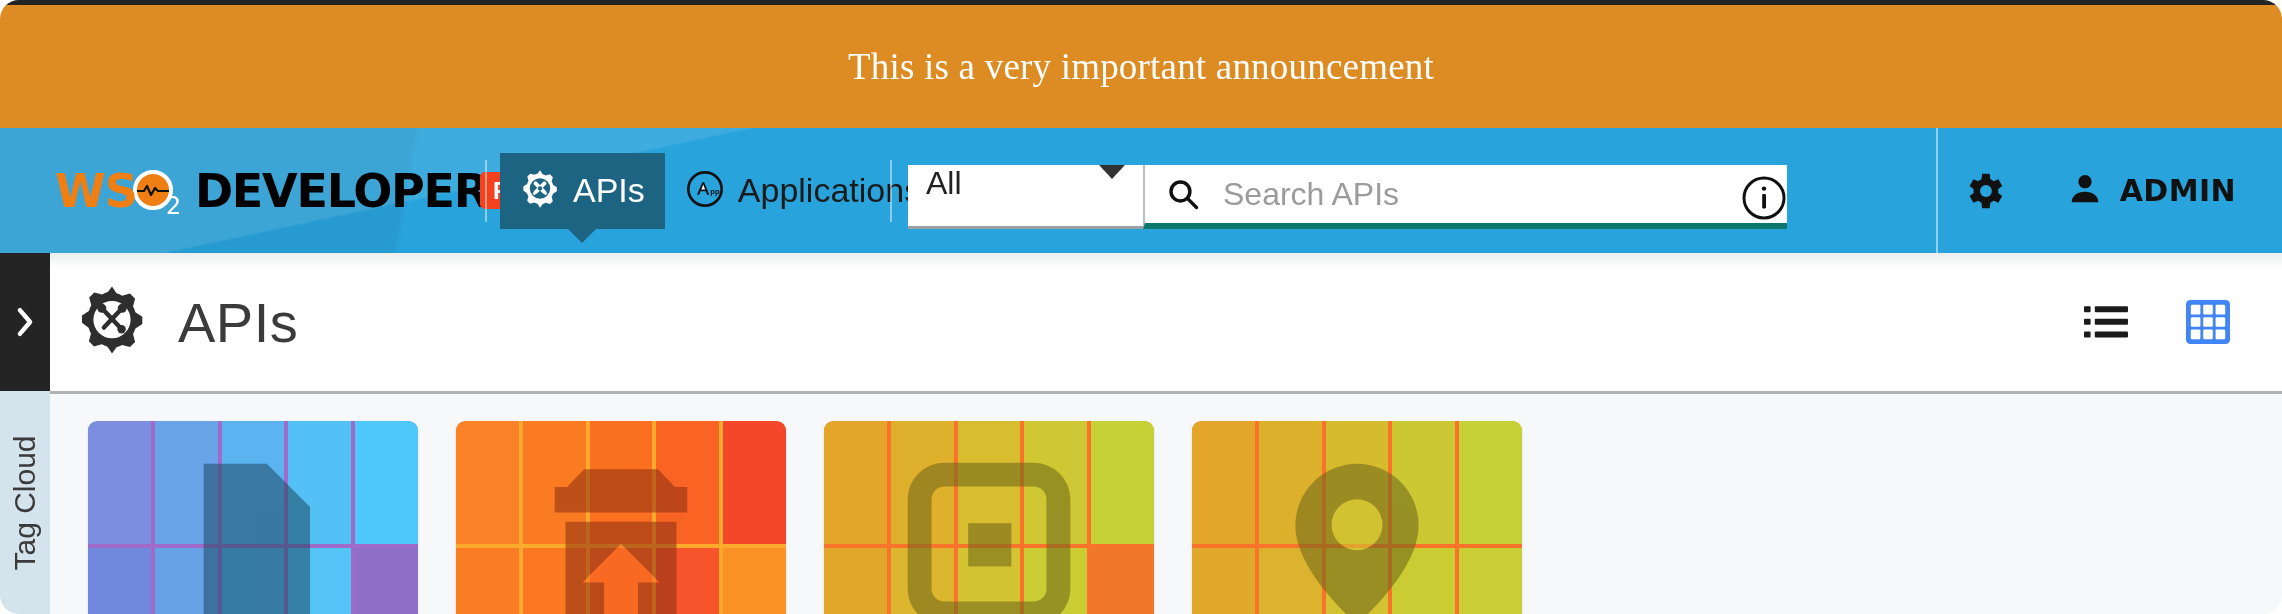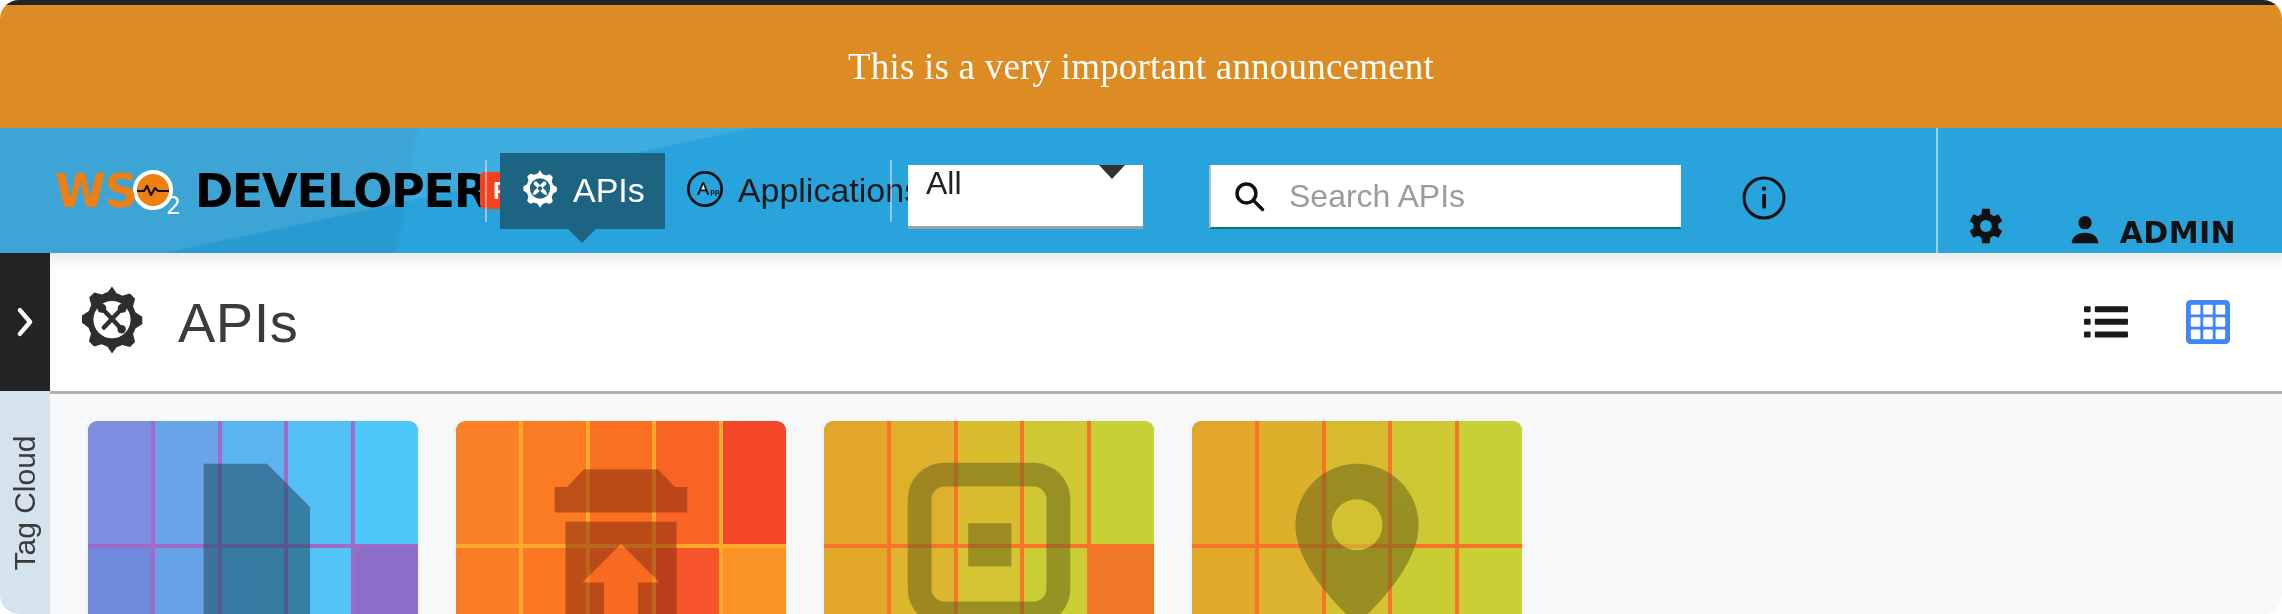--- a/index.html
+++ b/index.html
@@ -217,27 +217,27 @@
   .caret {
     width: 0; height: 0;
     border-left: 13px solid transparent;
     border-right: 13px solid transparent;
     border-top: 14px solid #333333;
   }
 
   
   .search-box {
     position: absolute;
-    left: 1209px;
+    left: 1143px;
     top: 37px;
-    width: 472px;
+    width: 644px;
     height: 64px;
     background: #ffffff;
     border-left: 2px solid #b9bcbe;
-    border-bottom: 2px solid #0f766e;
+    border-bottom: 6px solid #0f766e;
     box-sizing: border-box;
     display: flex;
     align-items: center;
     padding: 0 20px;
   }
   .search-icon { margin-right: 20px; flex: 0 0 auto; display:flex; }
   .search-input {
     border: none;
     outline: none;
     font-size: 32px;
@@ -258,21 +258,21 @@
     cursor: pointer;
   }
 
   
   .hdr-right {
     position: absolute;
     right: 0;
     top: 0;
     height: 125px;
     display: flex;
-    align-items: flex-end;
+    align-items: center;
     gap: 0;
   }
   .gear-btn {
     width: 54px; height: 54px;
     margin-right: 55px;
     cursor: pointer;
     display:flex; align-items:center; justify-content:center;
   }
   .user-btn {
     display: flex;

